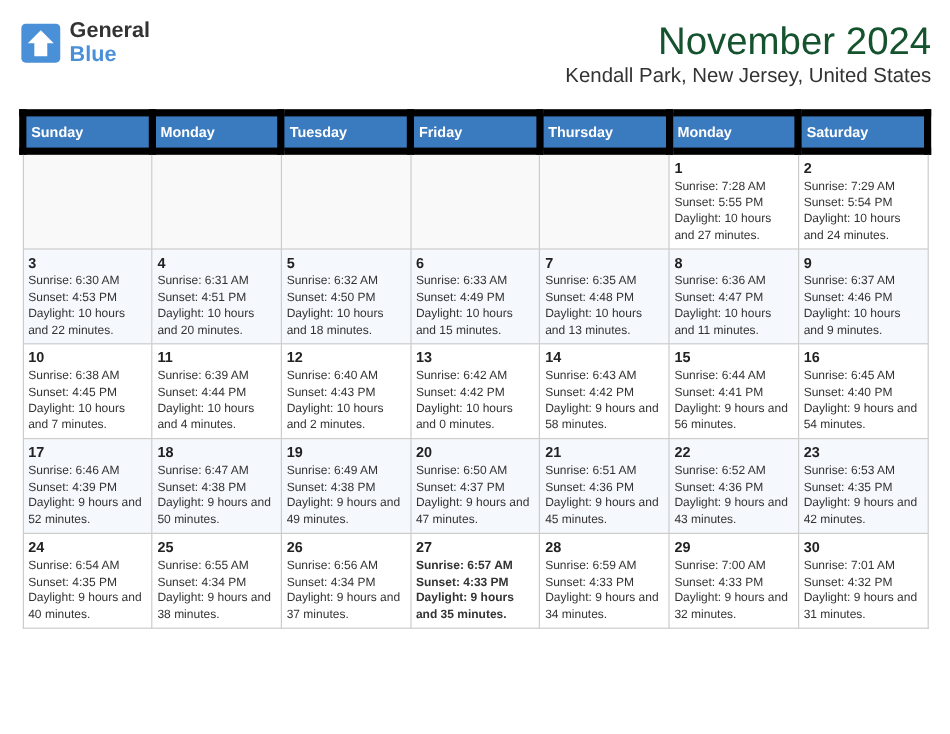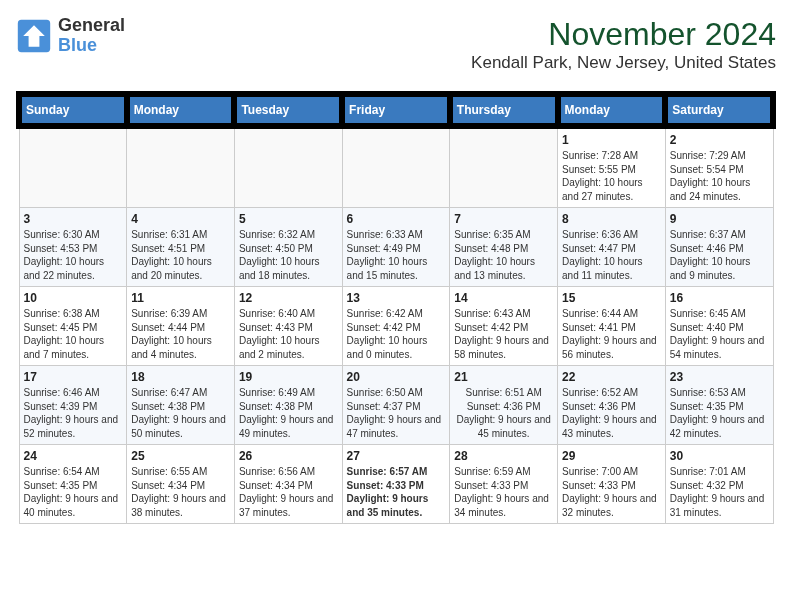--- a/index.html
+++ b/index.html
@@ -247,21 +247,21 @@
 Daylight: 9 hours and 49 minutes.</div>
         </td>
         <td>
           <div class="day-number">20</div>
           <div class="day-info" style="white-space: pre-line;">Sunrise: 6:50 AM
 Sunset: 4:37 PM
 Daylight: 9 hours and 47 minutes.</div>
         </td>
         <td>
           <div class="day-number">21</div>
-          <div class="day-info" style="white-space: pre-line; text-align: center;">Sunrise: 6:51 AM
+          <div class="day-info" style="white-space: pre-line;">Sunrise: 6:51 AM
 Sunset: 4:36 PM
 Daylight: 9 hours and 45 minutes.</div>
         </td>
         <td>
           <div class="day-number">22</div>
           <div class="day-info" style="white-space: pre-line;">Sunrise: 6:52 AM
 Sunset: 4:36 PM
 Daylight: 9 hours and 43 minutes.</div>
         </td>
         <td>

